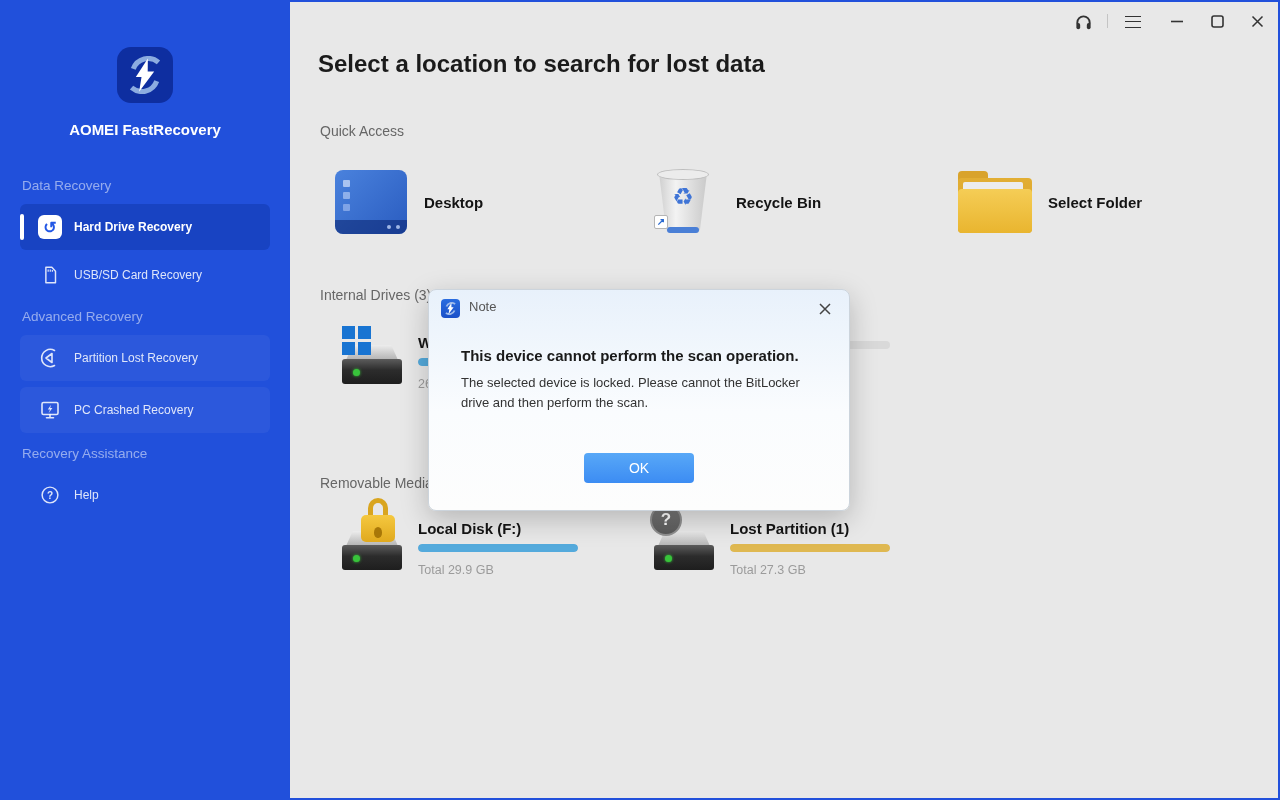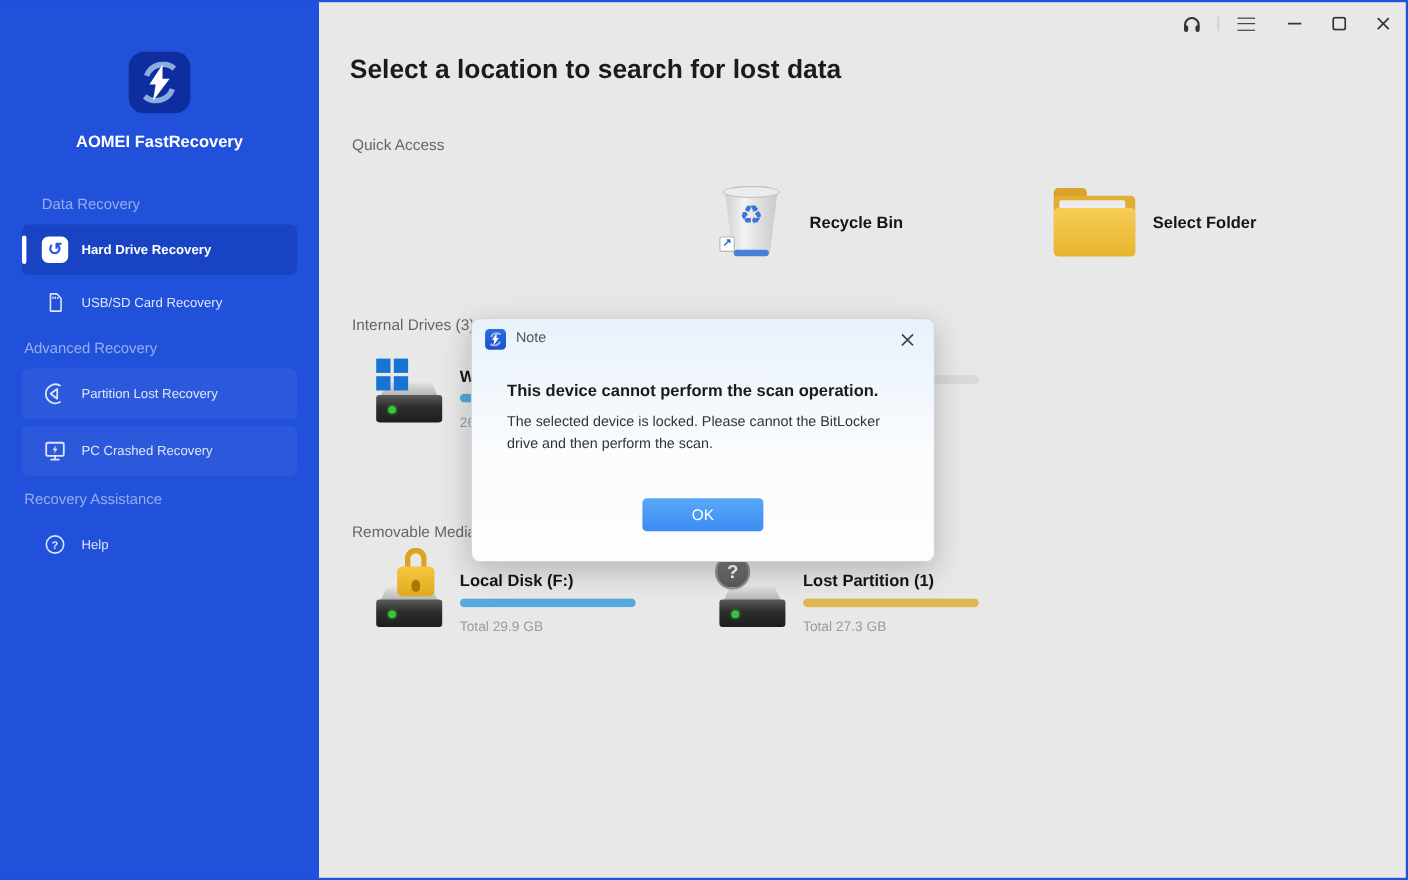--- a/index.html
+++ b/index.html
@@ -127,21 +127,21 @@
   <aside class="sidebar">
     <div class="logo">
       <svg width="38" height="38" viewBox="0 0 24 24">
         <path d="M20.5 4 A10 10 0 0 0 4.6 8.2" fill="none" stroke="#8CACE0" stroke-width="3.2"></path>
         <path d="M3.5 20 A10 10 0 0 0 19.4 15.8" fill="none" stroke="#8CACE0" stroke-width="3.2"></path>
         <path d="M13.8 1.5 L6.2 13.2 h3.6 L8.3 22.5 L17.8 9.8 h-4.1 Z" fill="#ffffff"></path>
       </svg>
     </div>
     <div class="app-name">AOMEI FastRecovery</div>
 
-    <div class="side-label" style="top:178px;margin-left:16px;">Data Recovery</div>
+    <div class="side-label" style="top:178px;">Data Recovery</div>
 
     <div class="side-item selected" style="top:204px;">
       <span class="ic">
         <span class="hdr-ic-box">↺</span>
       </span>
       <span class="lbl">Hard Drive Recovery</span>
     </div>
 
     <div class="side-item" style="top:252px;">
       <span class="ic">
@@ -215,20 +215,33 @@
   <span class="tb" style="left:1246px; top:10px; width:22px; height:22px;">
     <svg width="13" height="13" viewBox="0 0 13 13">
         <path d="M1.5 1.5 L11.5 11.5 M11.5 1.5 L1.5 11.5" stroke="#333" stroke-width="1.5"></path>
       </svg>
   </span>
 
   <h1 class="main-title">Select a location to search for lost data</h1>
 
   <div class="sec-label" style="left:320px; top:123px;">Quick Access</div>
 
+  <div class="qa-cell" style="left:318px;">
+    <span class="qa-iconbox">
+      <span class="ic-desktop">
+        <span class="sq" style="top:10px; background:#a9c3f0;"></span>
+        <span class="sq" style="top:22px; background:#8fb0ea;"></span>
+        <span class="sq" style="top:34px; background:#7fa3e6;"></span>
+        <span class="bar"></span>
+        <span class="dot" style="right:16px;"></span>
+        <span class="dot" style="right:7px;"></span>
+      </span>
+    </span>
+    <span class="qa-lbl">Desktop</span>
+  </div>
 
   <div class="qa-cell" style="left:630px;">
     <span class="qa-iconbox">
       <span class="ic-bin">
         <span class="body"></span>
         <span class="rim"></span>
         <span class="glyph">♻</span>
         <span class="strip"></span>
         <span class="badge">↗</span>
       </span>

